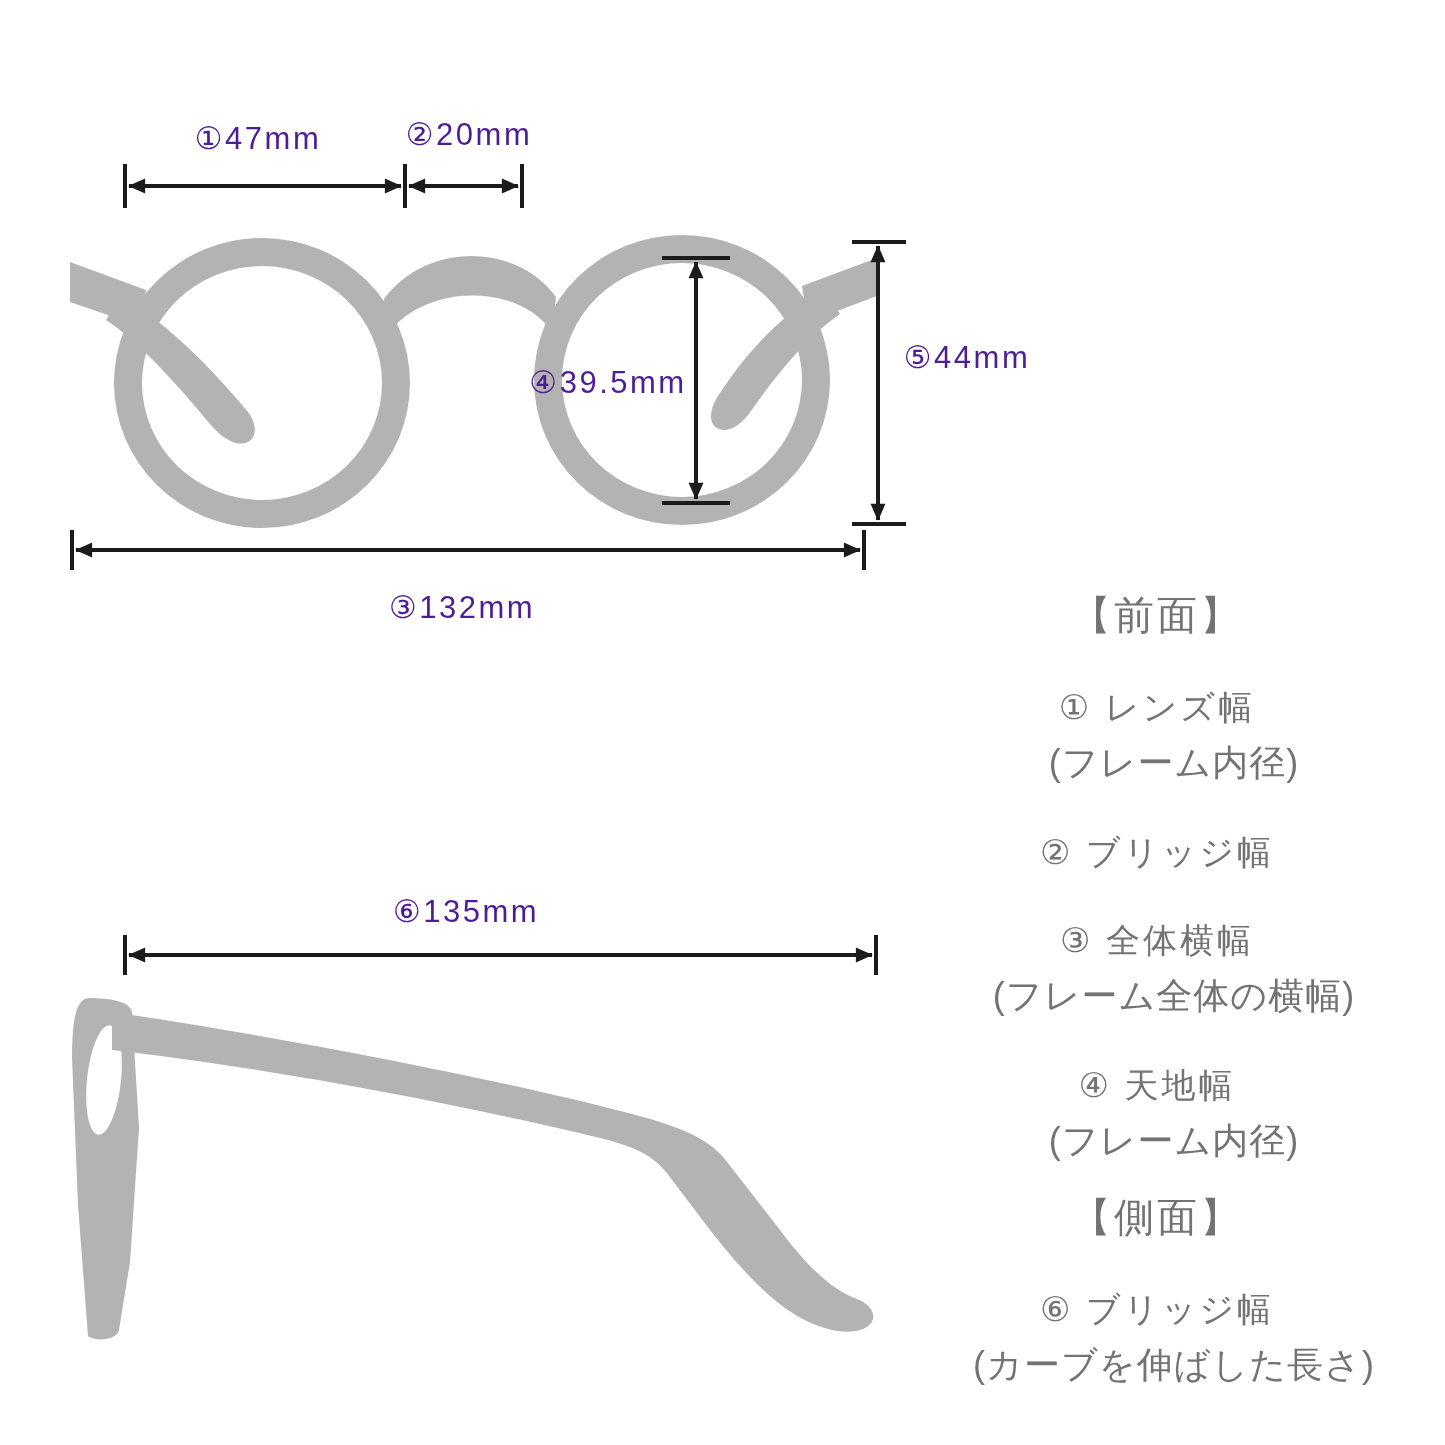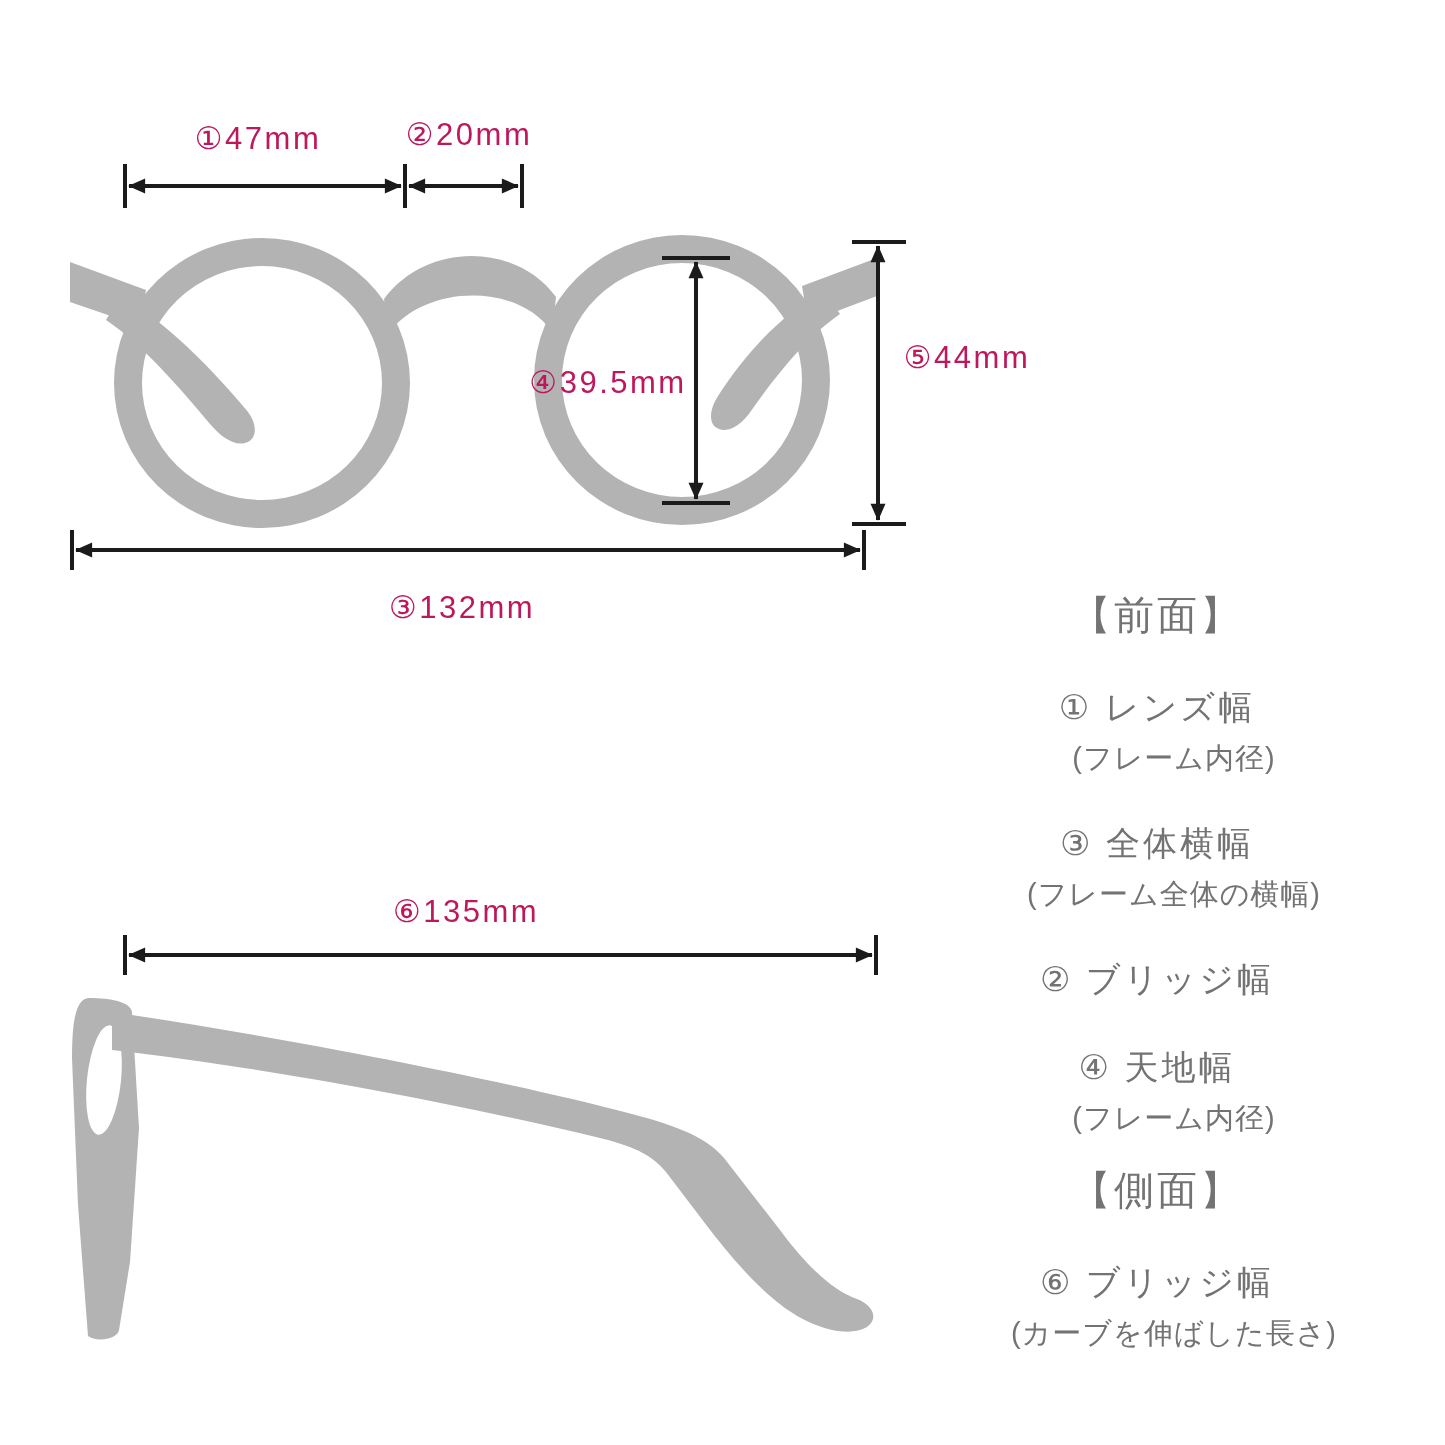--- a/index.html
+++ b/index.html
@@ -20,21 +20,21 @@
     position: absolute;
     left: 0;
     top: 0;
   }
   .dim-label {
     position: absolute;
     transform: translate(-50%, -50%);
     font-size: 31px;
     font-weight: 500;
     letter-spacing: 2.5px;
-    color: #be185d;
+    color: #4c1d95;
     white-space: nowrap;
   }
   .legend {
     position: absolute;
     left: 922px;
     top: 588px;
     width: 470px;
     color: #737373;
     text-align: center;
   }
@@ -49,21 +49,21 @@
   }
   .legend-label {
     font-size: 34px;
     font-weight: 500;
     letter-spacing: 3px;
     margin-bottom: 8px;
     white-space: nowrap;
     margin-top: 42px;
   }
   .legend-note {
-    font-size: 29px;
+    font-size: 36px;
     font-weight: 400;
     letter-spacing: 1px;
     margin-left: 34px;
     white-space: nowrap;
   }
   .legend-side-title {
     margin-top: 14px;
   }
 </style>
 </head>
@@ -166,29 +166,29 @@
   <div class="legend">
 
     <div class="legend-title">【前面】</div>
 
     <div class="legend-item">
       <div class="legend-label">① レンズ幅</div>
       <div class="legend-note">(フレーム内径)</div>
     </div>
 
     <div class="legend-item">
+      <div class="legend-label">② ブリッジ幅</div>
+    </div>
+
+    <div class="legend-item">
       <div class="legend-label">③ 全体横幅</div>
       <div class="legend-note">(フレーム全体の横幅)</div>
     </div>
 
     <div class="legend-item">
-      <div class="legend-label">② ブリッジ幅</div>
-    </div>
-
-    <div class="legend-item">
       <div class="legend-label">④ 天地幅</div>
       <div class="legend-note">(フレーム内径)</div>
     </div>
 
 
     <div class="legend-title legend-side-title">【側面】</div>
 
     <div class="legend-item">
       <div class="legend-label">⑥ ブリッジ幅</div>
       <div class="legend-note">(カーブを伸ばした長さ)</div>

